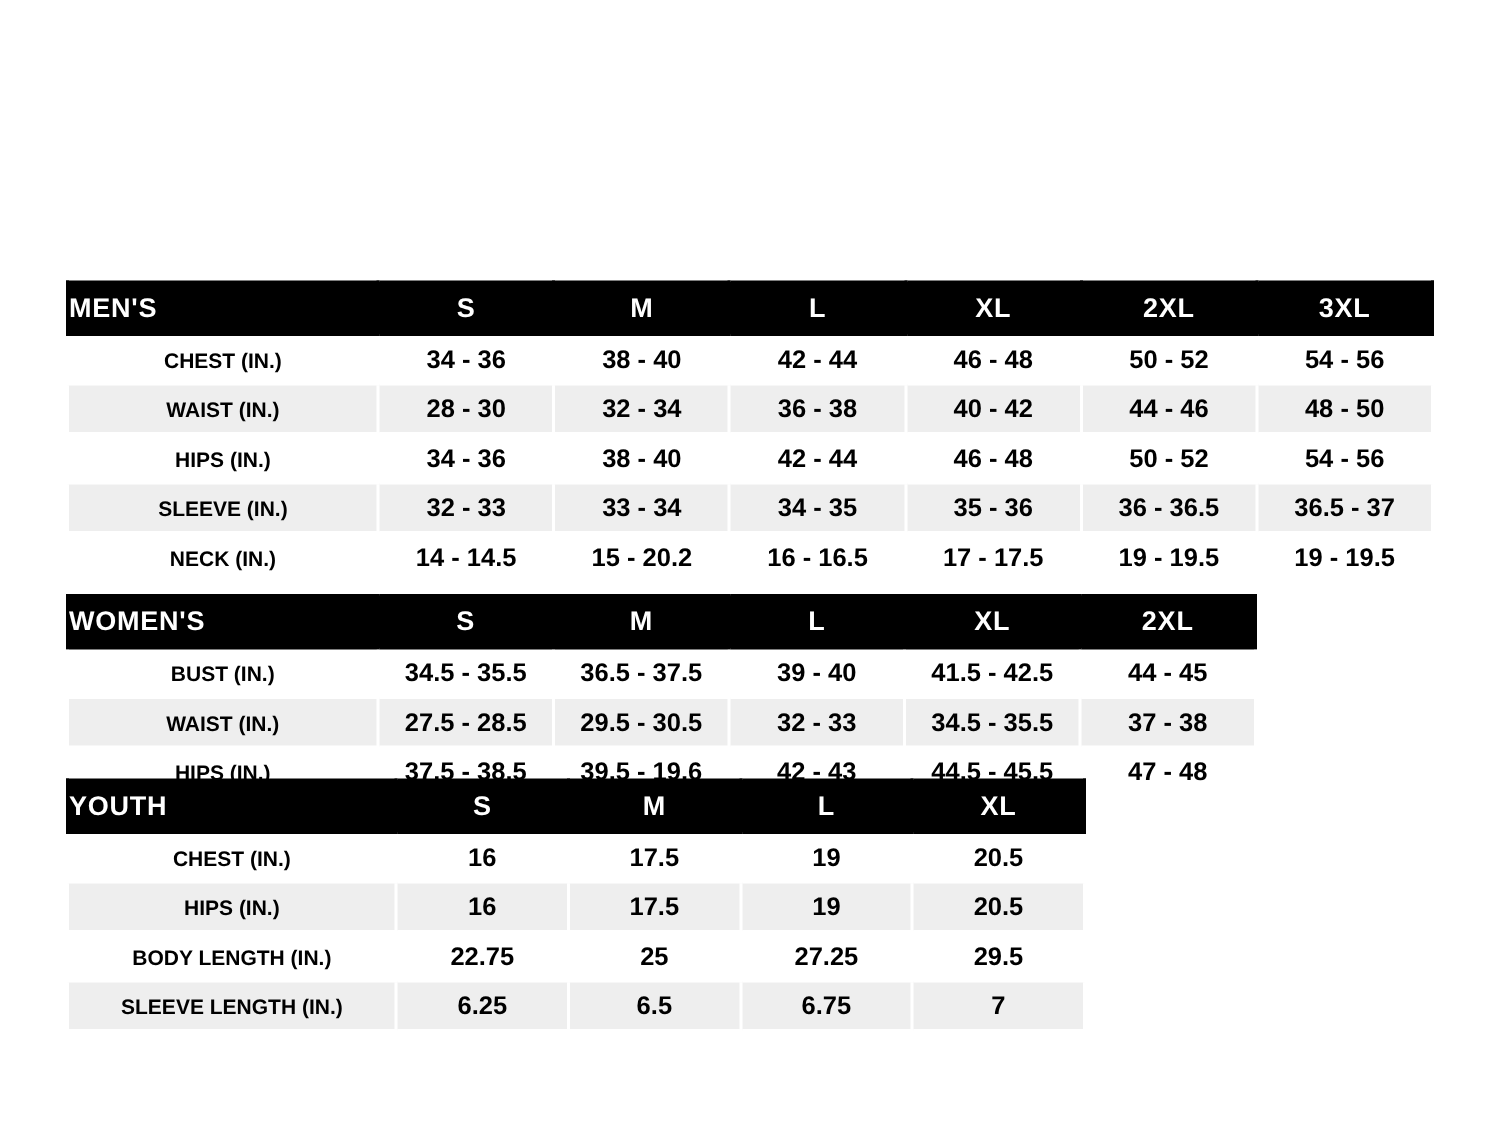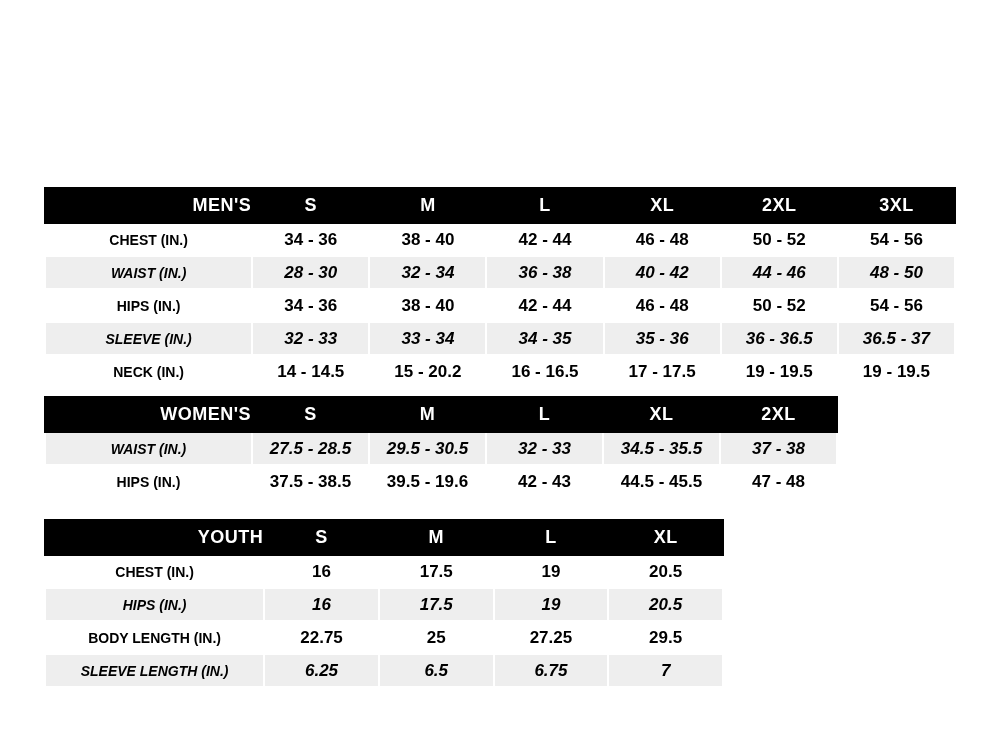--- a/index.html
+++ b/index.html
@@ -48,28 +48,27 @@
   }
   .chart thead th {
     background: #000000;
     color: #ffffff;
     font-size: 18px;
     letter-spacing: 0.5px;
     height: 33px;
     border: 2px solid #000000;
   }
   .chart thead th.label-col {
-    text-align: right;
+    text-align: left;
   }
   .chart tbody tr.odd td {
     background: #ffffff;
   }
   .chart tbody tr.even td {
     background: #eeeeee;
-    font-style: italic;
   }
   .chart tbody td.row-label {
     background: #ffffff;
     font-size: 17px;
   }
   .chart tbody tr.even td.row-label {
     background: #eeeeee;
   }
   .chart tbody td.row-label {
     text-align: center;
@@ -181,20 +180,28 @@
       <tr>
         <th class="label-col">WOMEN'S</th>
         <th>S</th>
         <th>M</th>
         <th>L</th>
         <th>XL</th>
         <th>2XL</th>
       </tr>
     </thead>
     <tbody>
+      <tr class="odd">
+        <td class="row-label">BUST (IN.)</td>
+        <td>34.5 - 35.5</td>
+        <td>36.5 - 37.5</td>
+        <td>39 - 40</td>
+        <td>41.5 - 42.5</td>
+        <td>44 - 45</td>
+      </tr>
       <tr class="even">
         <td class="row-label">WAIST (IN.)</td>
         <td>27.5 - 28.5</td>
         <td>29.5 - 30.5</td>
         <td>32 - 33</td>
         <td>34.5 - 35.5</td>
         <td>37 - 38</td>
       </tr>
       <tr class="odd">
         <td class="row-label">HIPS (IN.)</td>

